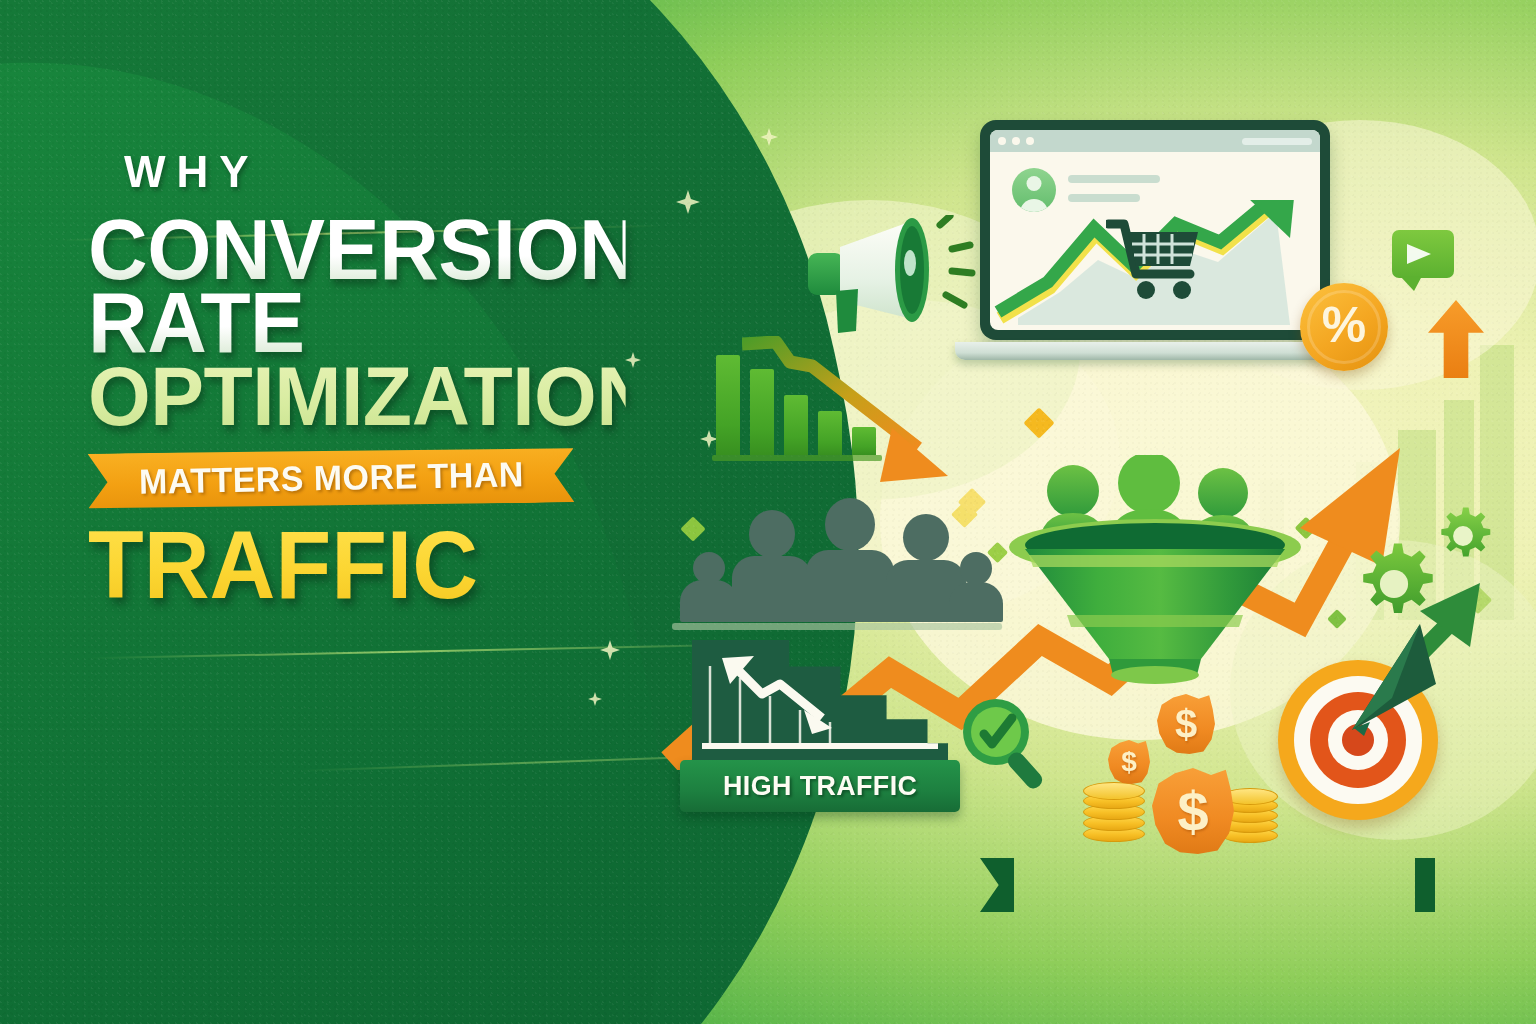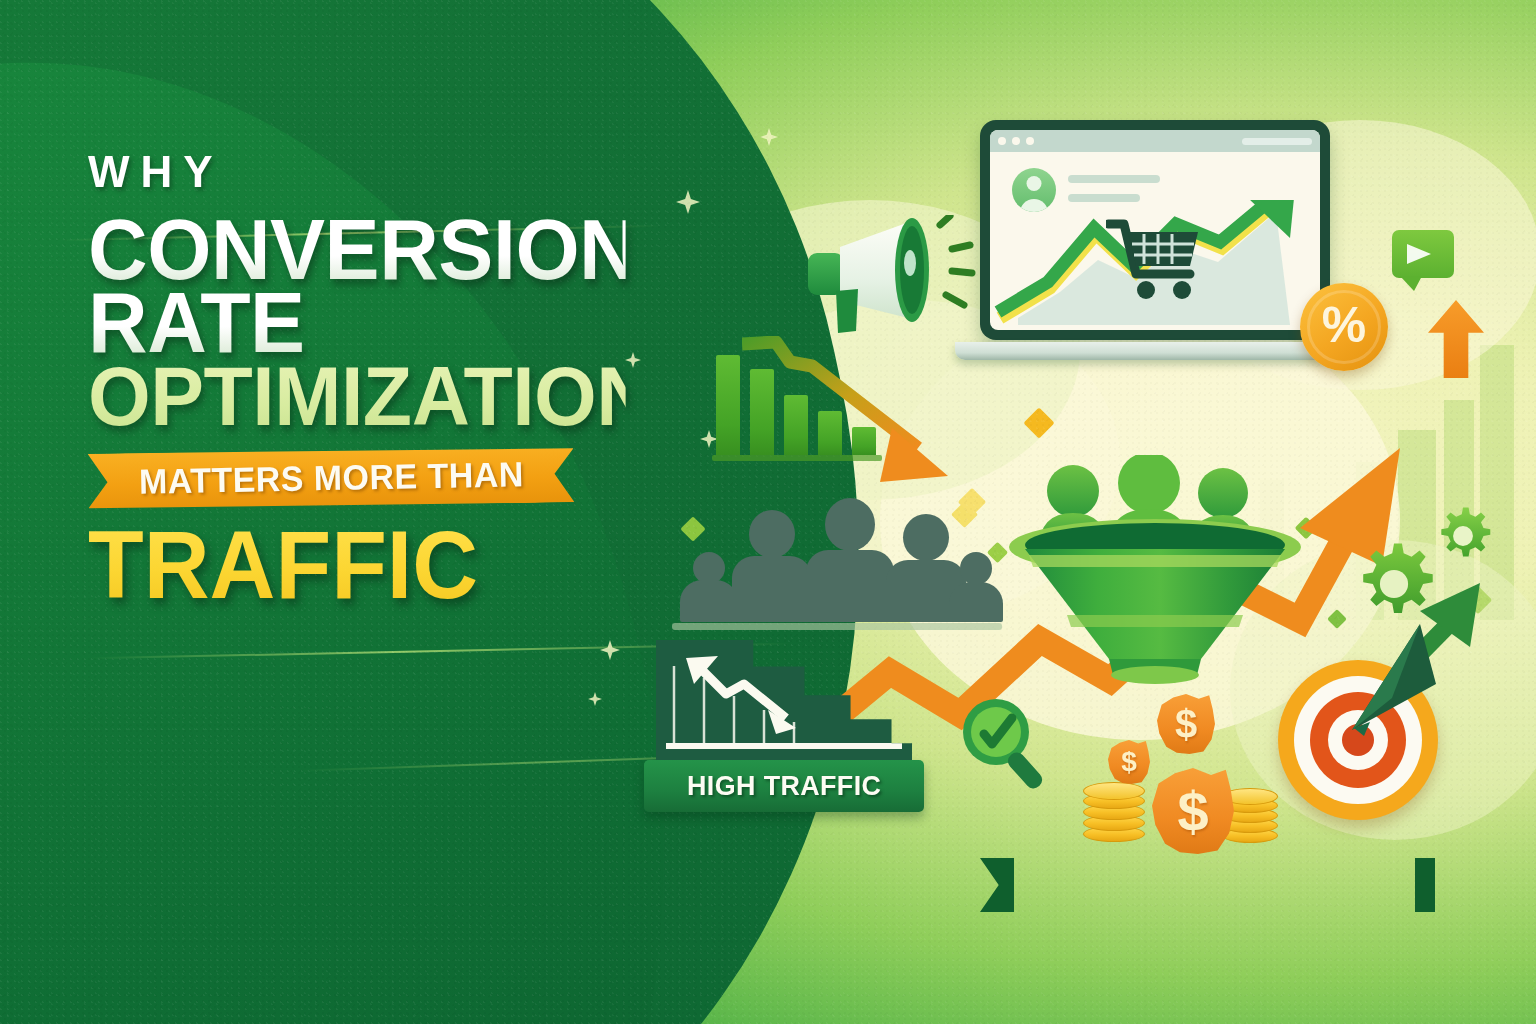--- a/index.html
+++ b/index.html
@@ -63,20 +63,21 @@
     position:absolute; height:2px;
     background:linear-gradient(90deg, rgba(190,230,120,0) 0%, rgba(190,230,120,.75) 45%, rgba(190,230,120,0) 100%);
   }
 
   
   .title-block { position:absolute; left:88px; top:150px; width:560px; z-index:40; }
   .t-why {
     font-size:44px; font-weight:bold; color:#ffffff;
     letter-spacing:11px; line-height:1;
     text-shadow:2px 3px 5px rgba(0,0,0,.33);
+    margin-left:36px;
   }
   .t-big {
     font-size:86px; font-weight:bold; line-height:.92;
     letter-spacing:-0.5px;
     font-stretch:condensed;
     transform:scaleX(.96); transform-origin:left;
   }
   .t-conversion {
     color:#ffffff;
     background:linear-gradient(180deg,#ffffff 0%,#ffffff 58%,#d7e8d2 100%);
@@ -159,21 +160,21 @@
   .av-body{position:absolute;left:50%;bottom:-4px;transform:translateX(-50%);width:28px;height:17px;border-radius:14px 14px 0 0;background:#e9f6e6;}
   .lap-line { position:absolute; border-radius:4px; background:#c9ddcf; }
 
   
   .mega { position:absolute; left:800px; top:215px; width:180px; height:140px; z-index:26; }
 
   
   .funnel { position:absolute; left:1005px; top:455px; width:300px; height:240px; z-index:28; }
 
   
-  .ht-card { position:absolute; left:644px; top:640px; width:280px; z-index:30; }
+  .ht-card { position:absolute; left:680px; top:640px; width:280px; z-index:30; }
   .ht-chart {
     position:relative; height:120px; margin:0 12px;
     background:#1e5c41;
     clip-path:polygon(0 0, 38% 0, 38% 22%, 58% 22%, 58% 46%, 76% 46%, 76% 66%, 92% 66%, 92% 86%, 100% 86%, 100% 100%, 0 100%);
     box-shadow:0 5px 10px rgba(0,50,25,.3);
   }
   .ht-band {
     height:52px; background:linear-gradient(180deg,#249349 0%,#1d8040 60%,#176c36 100%);
     border-radius:5px; display:flex;align-items:center;justify-content:center;
     box-shadow:0 6px 11px rgba(0,50,20,.33);

